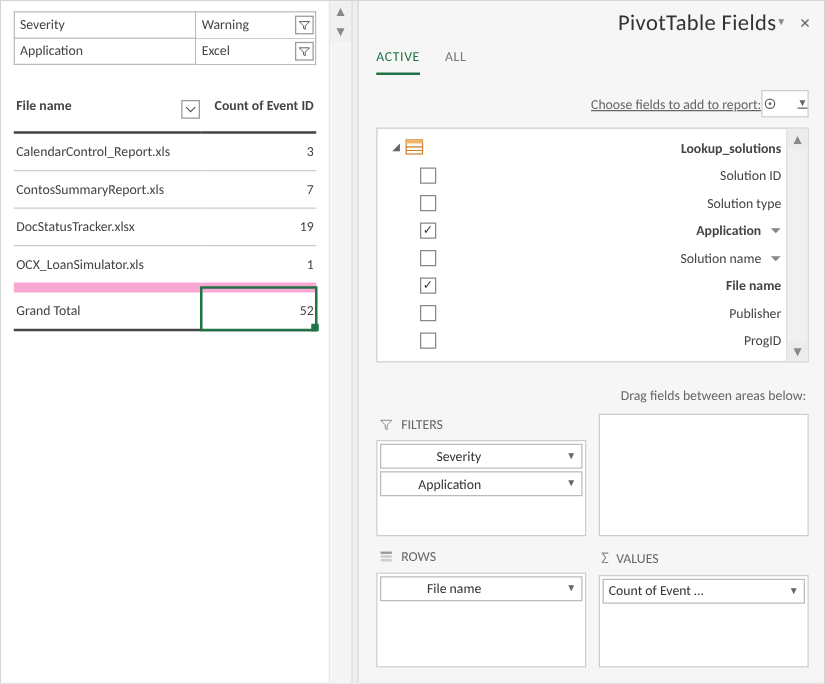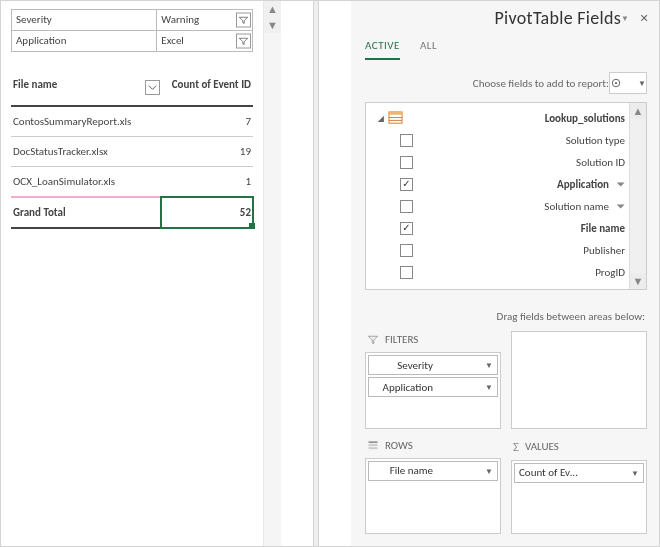--- a/index.html
+++ b/index.html
@@ -1,48 +1,48 @@
 <!DOCTYPE html>
 <html><head>
 <meta charset="utf-8">
 <style>
   * { box-sizing: border-box; }
   html, body { margin:0; padding:0; font-family: "Segoe UI", Calibri, Arial, sans-serif; font-size:11px; color:#444; background:#fff; }
-  .app { width:660px; height:547px; display:flex; border:1px solid #d4d4d4; position:relative;gap:32px; }
+  .app { width:660px; height:547px; display:flex; border:1px solid #d4d4d4; position:relative; }
   .left { width:280px; height:100%; padding:8px 6px 0 10px; overflow:hidden; position:relative; background:#fff;}
   .left-scroll { position:absolute; top:0; right:0; width:18px; height:100%; background:#f5f5f5; border-left:1px solid #e8e8e8;}
   .left-scroll .arrow { height:16px; display:flex; align-items:center; justify-content:center; color:#888; background:#f0f0f0;}
   .divider { width:6px; background:#eee; border-left:1px solid #d4d4d4; border-right:1px solid #d4d4d4;}
   .right { flex:1; height:100%; background:#f6f6f6; display:flex; flex-direction:column;text-align:right;}
 
   
   .filter-table { width:242px; border-collapse:collapse; margin-bottom:22px;}
   .filter-table td { border:1px solid #bbb; padding:3px 4px; vertical-align:middle; background:#fff; line-height:14px;}
   .filter-table td.fcell { position:relative; }
   .dd-btn { position:absolute; right:1px; top:50%; transform:translateY(-50%); width:15px; height:15px; border:1px solid #999; background:#fff; display:flex; align-items:center; justify-content:center; }
   .dd-btn svg { width:11px; height:11px; }
 
   .pivot { width:242px; border-collapse:collapse; }
   .pivot th { text-align:left; font-weight:bold; border-bottom:2px solid #444; padding:4px 2px 14px 2px; vertical-align:top; background:#fff; position:relative;}
   .pivot th.rh { width:150px; }
   .pivot th.vh { width:92px; text-align:right;}
   .pivot td { padding:8px 2px 8px 2px; border-bottom:1px solid #ccc; background:#fff;}
   .pivot td.v { text-align:right;}
-  .pivot tr.total td { font-weight:bold; border-top:2px solid #f9a8d4; border-bottom:2px solid #444;}
+  .pivot tr.total td { font-weight:normal; border-top:8px solid #f9a8d4; border-bottom:2px solid #444;}
   .sel-cell { outline:2px solid #217346; outline-offset:-1px; position:relative; }
   .sel-cell::after { content:""; position:absolute; right:-2px; bottom:-2px; width:6px; height:6px; background:#217346; }
 
   
   .pane-title { display:flex; align-items:center; padding:6px 8px 2px 14px; }
   .pane-title h1 { margin:0; font-size:18px; font-weight:400; color:#333; flex:1; letter-spacing:0.3px;}
   .pane-title .close { width:14px; height:14px; display:flex; align-items:center; justify-content:center; color:#666;}
   .tabs { display:flex; gap:20px; padding:4px 14px 0 14px; font-size:11px; }
   .tab { padding:4px 0 6px 0; color:#777; font-weight:400; letter-spacing:0.5px;}
   .tab.active { color:#217346; border-bottom:2px solid #217346; }
-  .sub { display:flex; align-items:center; padding:12px 12px 8px 14px; color:#666;}
+  .sub { display:flex; align-items:center; padding:12px 12px 8px 14px; color:#666;text-decoration:underline;}
   .sub span { flex:1;}
   .gear-btn { width:38px; height:22px; border:1px solid #ccc; background:#fff; display:flex; align-items:center; justify-content:center; gap:3px;}
   .field-box { margin:0 12px 10px 14px; border:1px solid #ccc; background:#fff; height:188px; display:flex; }
   .field-list { flex:1; padding:4px 0;}
   .field-row { display:flex; align-items:center; height:22px; padding:0 4px 0 6px; }
   .field-row.indent2 { padding-left:34px;}
   .tree-toggle { width:10px; color:#666; font-size:8px; margin-right:4px;}
   .tbl-icon { width:15px; height:13px; margin-right:4px; display:flex; align-items:center; justify-content:center;}
   .cb { width:13px; height:13px; border:1px solid #888; margin-right:6px; display:flex; align-items:center; justify-content:center; background:#fff;}
   .cb.checked::after { content:"✓"; font-size:10px; color:#333; line-height:1;}
@@ -103,20 +103,24 @@
           <span>File name</span>
           <span class="dd-btn" style="top:6px; transform:none;">
             <svg viewBox="0 0 12 12">
                   <path d="M2 4l4 4 4-4" fill="none" stroke="#555" stroke-width="1"></path>
                 </svg>
           </span>
         </th>
         <th class="vh">Count of Event ID</th>
       </tr>
       <tr>
+            <td>CalendarControl_Report.xls</td>
+            <td class="v">3</td>
+          </tr>
+      <tr>
             <td>ContosSummaryReport.xls</td>
             <td class="v">7</td>
           </tr>
       <tr>
             <td>DocStatusTracker.xlsx</td>
             <td class="v">19</td>
           </tr>
       <tr>
             <td>OCX_LoanSimulator.xls</td>
             <td class="v">1</td>
@@ -167,25 +171,25 @@
                 <rect x="1" y="1" width="14" height="12" fill="none" stroke="#d07a2b"></rect>
                 <rect x="1" y="1" width="14" height="3" fill="#f2b36a"></rect>
                 <line x1="1" y1="7" x2="15" y2="7" stroke="#d07a2b"></line>
                 <line x1="1" y1="10" x2="15" y2="10" stroke="#d07a2b"></line>
               </svg>
           </span>
           <span class="lbl bold">Lookup_solutions</span>
         </div>
         <div class="field-row indent2">
             <span class="cb"></span>
+            <span class="lbl">Solution ID</span>
+          </div>
+        <div class="field-row indent2">
+            <span class="cb"></span>
             <span class="lbl">Solution type</span>
-          </div>
-        <div class="field-row indent2">
-            <span class="cb"></span>
-            <span class="lbl">Solution ID</span>
           </div>
         <div class="field-row indent2">
             <span class="cb checked"></span>
             <span class="lbl bold">Application</span>
             <span class="funnel">⏷</span>
           </div>
         <div class="field-row indent2">
             <span class="cb"></span>
             <span class="lbl">Solution name</span>
             <span class="funnel">⏷</span>

